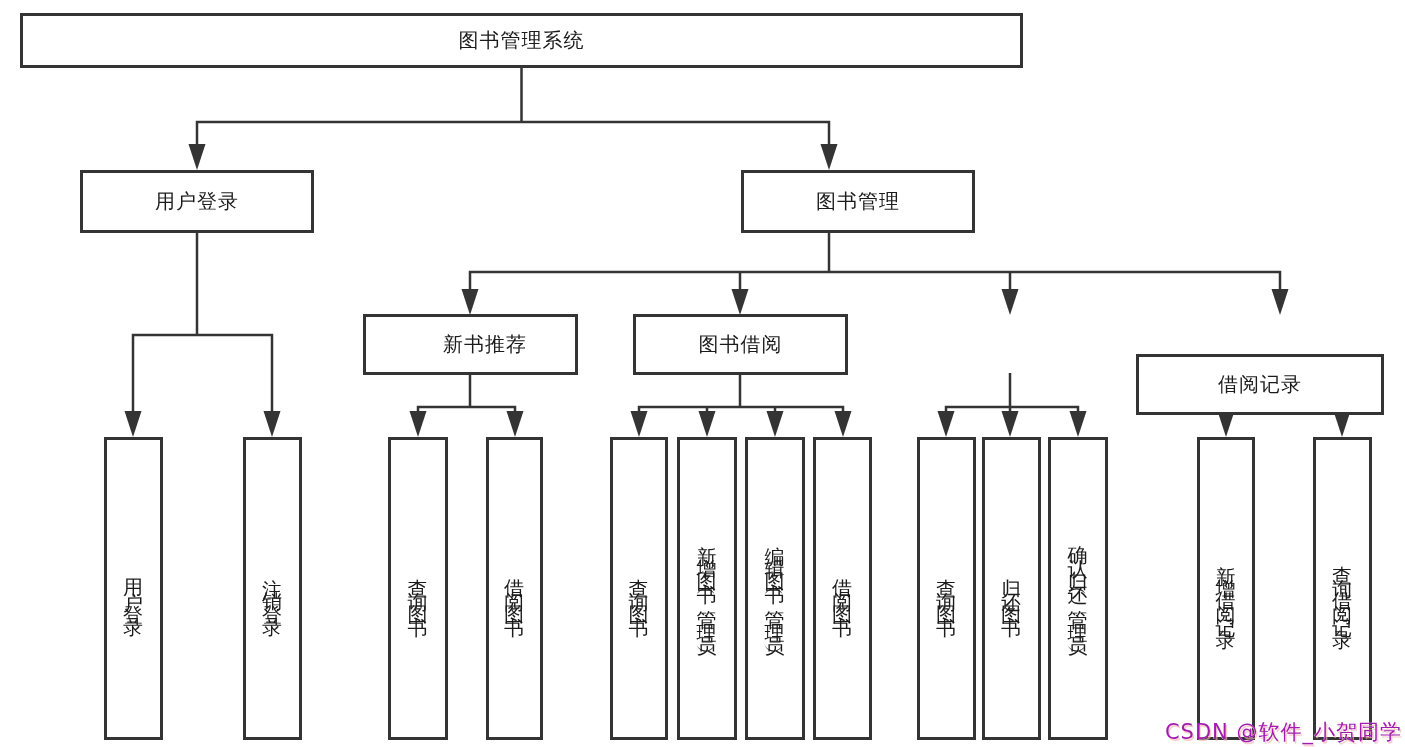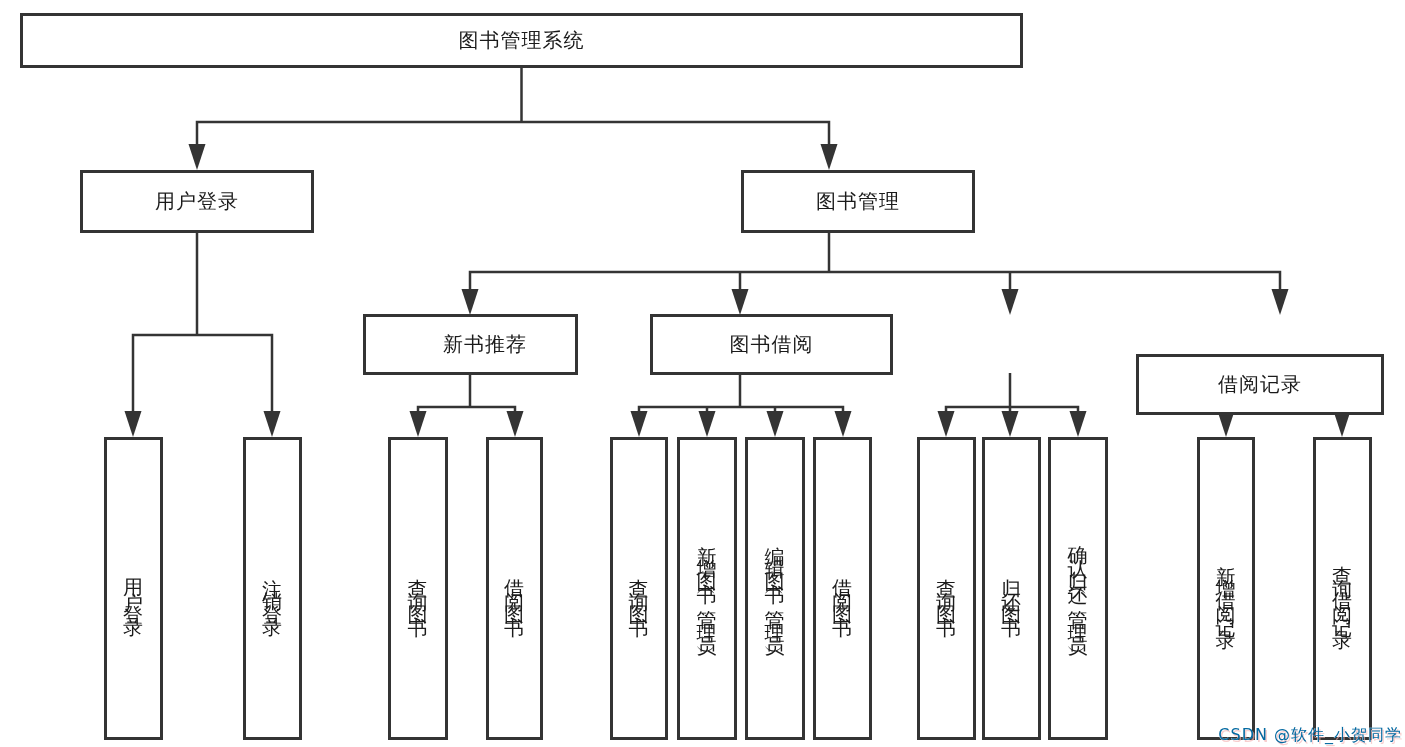--- a/index.html
+++ b/index.html
@@ -14,21 +14,21 @@
     display:flex;align-items:center;justify-content:center;
     text-align:center;
   }
   .hbox{font-size:20px;letter-spacing:1px;white-space:nowrap;}
   .vbox{
     writing-mode:vertical-rl;text-orientation:mixed;
     font-size:20px;letter-spacing:13px;line-height:1;
   }
   .watermark{
     position:absolute;right:3px;bottom:1px;
-    font-size:16px;color:#0369a1;letter-spacing:1px;white-space:nowrap;
+    font-size:21px;color:#a21caf;letter-spacing:1px;white-space:nowrap;
     text-shadow:1.5px 1.5px 0 rgba(244,178,178,0.65), -0.5px -0.5px 0 rgba(255,255,255,0.8);
   }
 </style>
 </head>
 <body>
 
 <div class="stage">
 
   <svg class="connectors" width="1405" height="747" viewBox="0 0 1405 747">
     <g stroke="#343434" stroke-width="2.5" fill="none">
@@ -69,21 +69,21 @@
       <polygon points="1333.5,411 1350.5,411 1342,437"></polygon>
     </g>
   </svg>
 
   <div class="box hbox" style="left:20px;top:13px;width:1003px;height:55px;">图书管理系统</div>
 
   <div class="box hbox" style="left:80px;top:170px;width:234px;height:63px;">用户登录</div>
   <div class="box hbox" style="left:712px;top:170px;width:234px;height:63px;margin-left:29px;">图书管理</div>
 
   <div class="box hbox" style="left:363px;top:314px;width:215px;height:61px;padding-left:29px;">新书推荐</div>
-  <div class="box hbox" style="left:650px;top:314px;width:243px;height:61px;">图书借阅</div>
+  <div class="box hbox" style="left:633px;top:314px;width:215px;height:61px;">图书借阅</div>
   <div class="box hbox" style="left:1136px;top:314px;width:248px;height:61px;margin-top:40px;">借阅记录</div>
 
   <div class="box vbox" style="left:104px;top:437px;width:59px;height:303px;">用户登录</div>
   <div class="box vbox" style="left:243px;top:437px;width:59px;height:303px;">注销登录</div>
 
   <div class="box vbox" style="left:388px;top:437px;width:60px;height:303px;">查询图书</div>
   <div class="box vbox" style="left:486px;top:437px;width:57px;height:303px;">借阅图书</div>
 
   <div class="box vbox" style="left:610px;top:437px;width:58px;height:303px;">查询图书</div>
   <div class="box vbox" style="left:677px;top:437px;width:60px;height:303px;">新增图书（管理员）</div>

